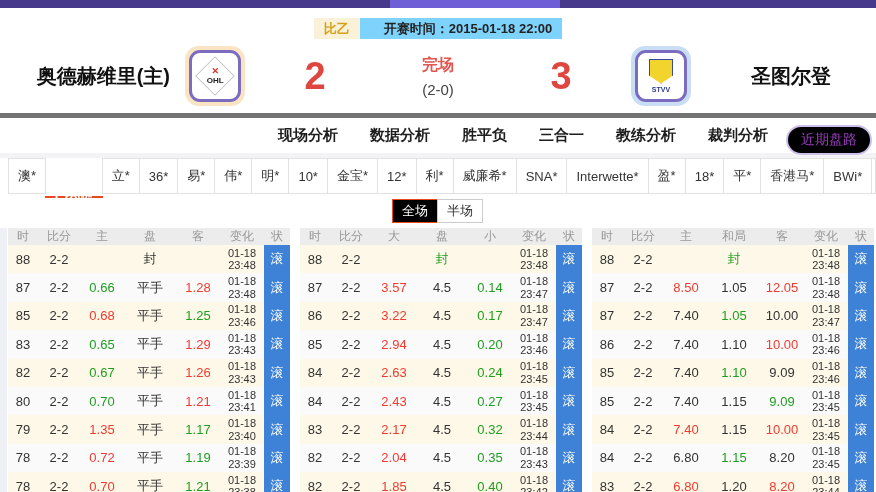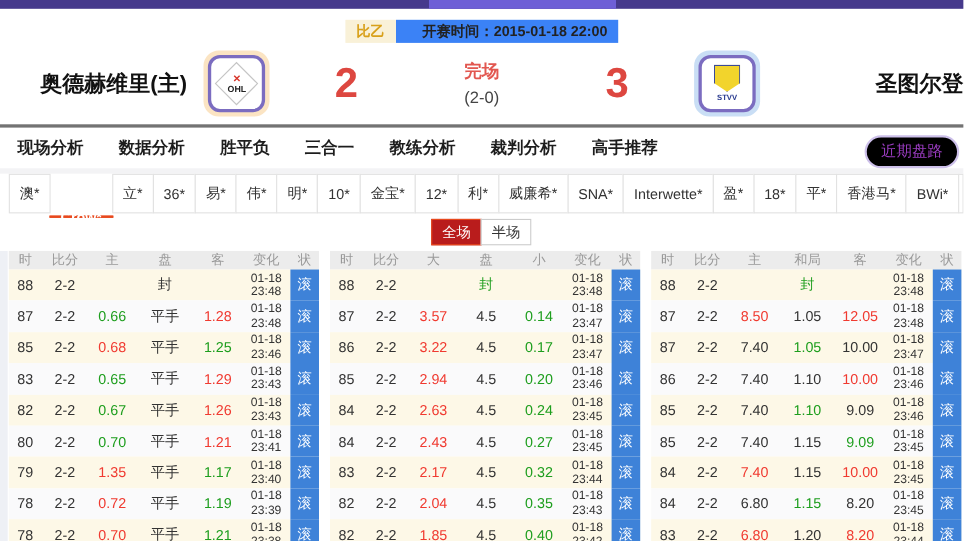--- a/index.html
+++ b/index.html
@@ -5,64 +5,64 @@
   * { box-sizing: border-box; }
   body { margin:0; width:876px; height:492px; overflow:hidden; background:#fff;
          font-family:"Liberation Sans", sans-serif; }
   .topbar { height:8px; background:#46398c; position:relative; }
   .topbar-seg { position:absolute; left:390px; top:0; width:170px; height:8px; background:#6e5fd6; }
 
   .match-header { height:105px; position:relative; }
   .chips { display:flex; justify-content:center; padding-top:10px; }
   .chip { font-size:13px; font-weight:bold; padding:3px 10px; line-height:15px; }
   .chip.league { background:#f9f1d8; color:#d8a01a; }
-  .chip.time   { background:#3b82f6; color:#222;padding-left:24px; }
+  .chip.time   { background:#7dd3fc; color:#222;padding-left:24px; }
   .teams-row { display:flex; align-items:center; margin-top:7px; }
   .sl-name { width:170px; font-size:20px; font-weight:bold; color:#111; white-space:nowrap; }
   .sl-name.home { text-align:right; }
-  .sl-name.away { text-align:right;font-family:Liberation Serif, serif; }
+  .sl-name.away { text-align:center;font-family:Liberation Serif, serif; }
   .sl-logo { width:90px; display:flex; justify-content:center; }
   .sl-score { width:110px; text-align:center; font-size:38px; font-weight:bold; color:#dd4740; }
   .sl-center { width:136px; text-align:center; }
   .status { color:#e25750; font-weight:bold; font-size:16px; }
   .half { color:#444; font-size:15px; margin-top:5px; }
 
   .logo { width:60px; height:60px; border-radius:14px; display:flex; align-items:center; justify-content:center; }
   .logo.home { background:#fbe4c3; }
   .logo.away { background:#c9def5; }
   .logo-inner { width:52px; height:52px; background:#fff; border:3px solid #7b6cc0; border-radius:11px;
                 display:flex; flex-direction:column; align-items:center; justify-content:center; }
   .diamond { width:28px; height:28px; border:1px solid #c5c5c5; transform:rotate(45deg);
              display:flex; align-items:center; justify-content:center; }
   .diamond-in { transform:rotate(-45deg); display:flex; flex-direction:column; align-items:center; }
   .xmark { color:#d8352a; font-size:9px; font-weight:bold; line-height:9px; }
   .logo-txt { font-size:8px; font-weight:bold; color:#222; line-height:9px; }
   .shield { width:24px; height:25px; background:#f2d42c; border:1px solid #3a4a9a;
             clip-path:polygon(0 0,100% 0,100% 68%,50% 100%,0 68%); }
   .logo-txt2 { font-size:7px; font-weight:bold; color:#2a3b8f; margin-top:2px; line-height:8px; }
 
-  .navbar { height:40px; border-top:3px solid #737373; display:flex; align-items:center;
-            justify-content:flex-start; position:relative; }
+  .navbar { height:40px; border-top:5px solid #737373; display:flex; align-items:center;
+            justify-content:flex-end; position:relative; }
   .nav-item { font-size:15px; font-weight:bold; color:#1d1d1d; margin:0 16px; cursor:pointer; }
   .recent-btn { position:absolute; right:4px; top:7px; background:#000000; border:2px solid #cdc0ea;
                 border-radius:15px; color:#9a3cc0; font-size:14px; padding:4px 13px;
                 font-family:inherit; cursor:pointer; }
   .band { height:5px; background:#f3f3f5; }
 
   .bk-bar { display:flex; align-items:stretch; height:36px; padding-left:8px; background:#fff; }
   .bk-tab { border:1px solid #e2e2e2; margin-left:-1px; display:flex; align-items:center;
             padding:0 9px; font-size:13px; color:#333; background:#fff; cursor:pointer; white-space:nowrap; }
   .bk-tab:first-child { margin-left:0; }
   .bk-tab.selected { background:#e8491d; border-color:#e8491d; color:#fff; font-weight:bold;margin-top:38px; }
   .bk-fill { flex:1; border:1px solid #e2e2e2; margin-left:-1px; background:#fff; }
 
   .period-row { height:34px; display:flex; align-items:center; justify-content:center; }
   .p-btn { height:24px; min-width:46px; font-size:13px; border:1px solid #ccc; background:#fff;
            color:#333; margin-left:-1px; font-family:inherit; cursor:pointer; }
-  .p-btn.on { background:#b91c1c; border-color:#e8491d; color:#fff; }
+  .p-btn.on { background:#000000; border-color:#e8491d; color:#fff; }
 
   .tables { display:flex; gap:10px; padding-left:8px; height:264px; overflow:hidden; position:relative; }
   .tables::before { content:""; position:absolute; left:0; top:0; bottom:0; width:7px; background:#eef0f5; }
   .odds-table { flex:0 0 282px; width:282px; }
   .o-head, .o-row { display:grid; grid-template-columns:30px 42px 44px 52px 44px 44px 26px; align-items:center; }
   .o-head { height:17px; background:#ececec; }
   .h-cell { text-align:center; font-size:12px; color:#999; }
   .o-row { height:28.4px; }
   .o-row:nth-child(even) { background:#fdf8e7; }
   .o-row:nth-child(odd)  { background:#fafafb; }

